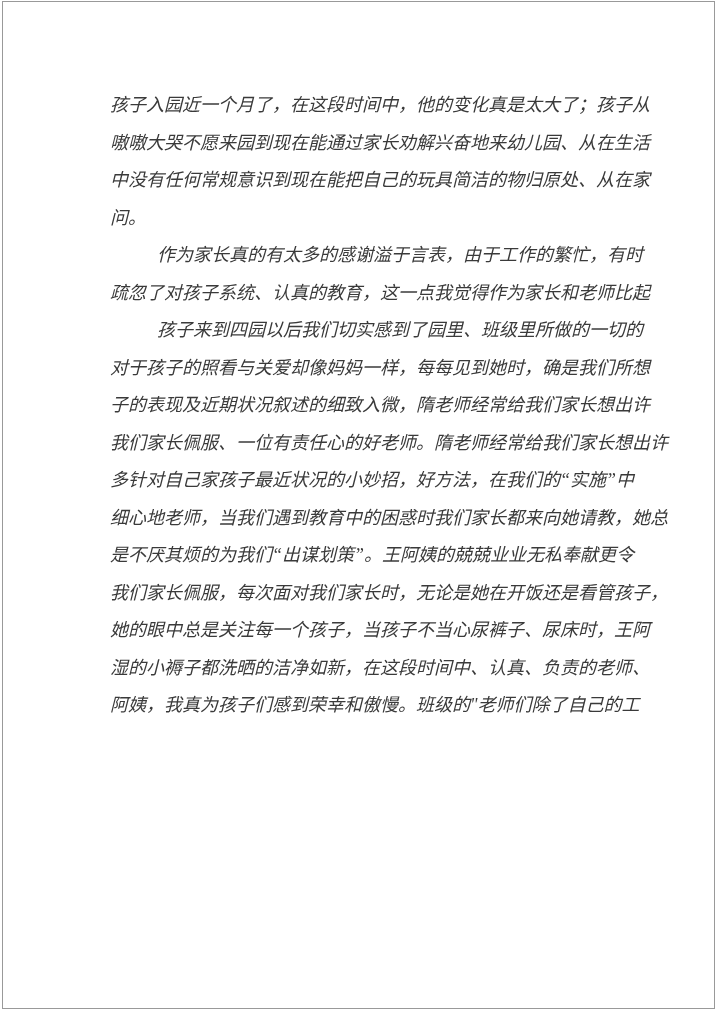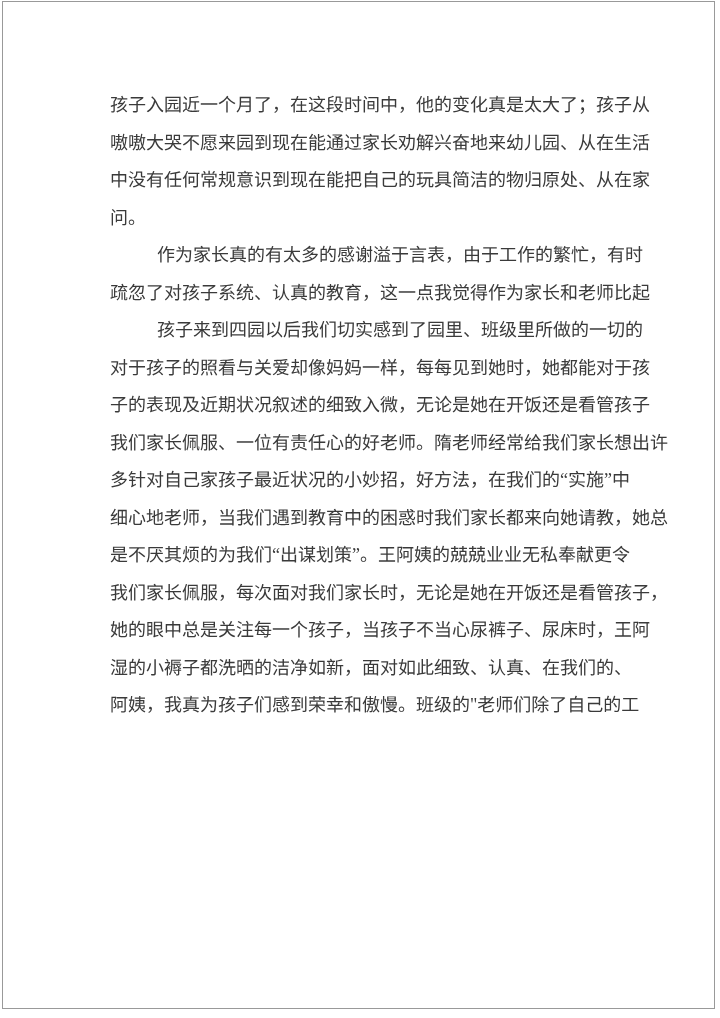--- a/index.html
+++ b/index.html
@@ -42,32 +42,32 @@
   }
   .text-line.indent {
     padding-left: 47px;
   }
 </style>
 </head>
 <body>
 
 <div class="canvas">
   <div class="page-frame"></div>
-  <div class="doc-body" id="doc-body" style="color: rgb(58, 58, 58);">
+  <div class="doc-body" id="doc-body" style="color: rgb(58, 58, 58); font-style: italic;">
       <div class="text-line">孩子入园近一个月了，在这段时间中，他的变化真是太大了；孩子从</div>
       <div class="text-line">嗷嗷大哭不愿来园到现在能通过家长劝解兴奋地来幼儿园、从在生活</div>
       <div class="text-line">中没有任何常规意识到现在能把自己的玩具简洁的物归原处、从在家</div>
       <div class="text-line">问。</div>
       <div class="text-line indent">作为家长真的有太多的感谢溢于言表，由于工作的繁忙，有时</div>
       <div class="text-line">疏忽了对孩子系统、认真的教育，这一点我觉得作为家长和老师比起</div>
       <div class="text-line indent">孩子来到四园以后我们切实感到了园里、班级里所做的一切的</div>
-      <div class="text-line">对于孩子的照看与关爱却像妈妈一样，每每见到她时，她都能对于孩</div>
-      <div class="text-line">子的表现及近期状况叙述的细致入微，无论是她在开饭还是看管孩子</div>
+      <div class="text-line">对于孩子的照看与关爱却像妈妈一样，每每见到她时，确是我们所想</div>
+      <div class="text-line">子的表现及近期状况叙述的细致入微，隋老师经常给我们家长想出许</div>
       <div class="text-line">我们家长佩服、一位有责任心的好老师。隋老师经常给我们家长想出许</div>
       <div class="text-line">多针对自己家孩子最近状况的小妙招，好方法，在我们的“实施”中</div>
       <div class="text-line">细心地老师，当我们遇到教育中的困惑时我们家长都来向她请教，她总</div>
       <div class="text-line">是不厌其烦的为我们“出谋划策”。王阿姨的兢兢业业无私奉献更令</div>
       <div class="text-line">我们家长佩服，每次面对我们家长时，无论是她在开饭还是看管孩子，</div>
       <div class="text-line">她的眼中总是关注每一个孩子，当孩子不当心尿裤子、尿床时，王阿</div>
-      <div class="text-line">湿的小褥子都洗晒的洁净如新，面对如此细致、认真、在我们的、</div>
+      <div class="text-line">湿的小褥子都洗晒的洁净如新，在这段时间中、认真、负责的老师、</div>
       <div class="text-line">阿姨，我真为孩子们感到荣幸和傲慢。班级的"老师们除了自己的工</div>
     </div>
 </div>
 
 </body></html>

